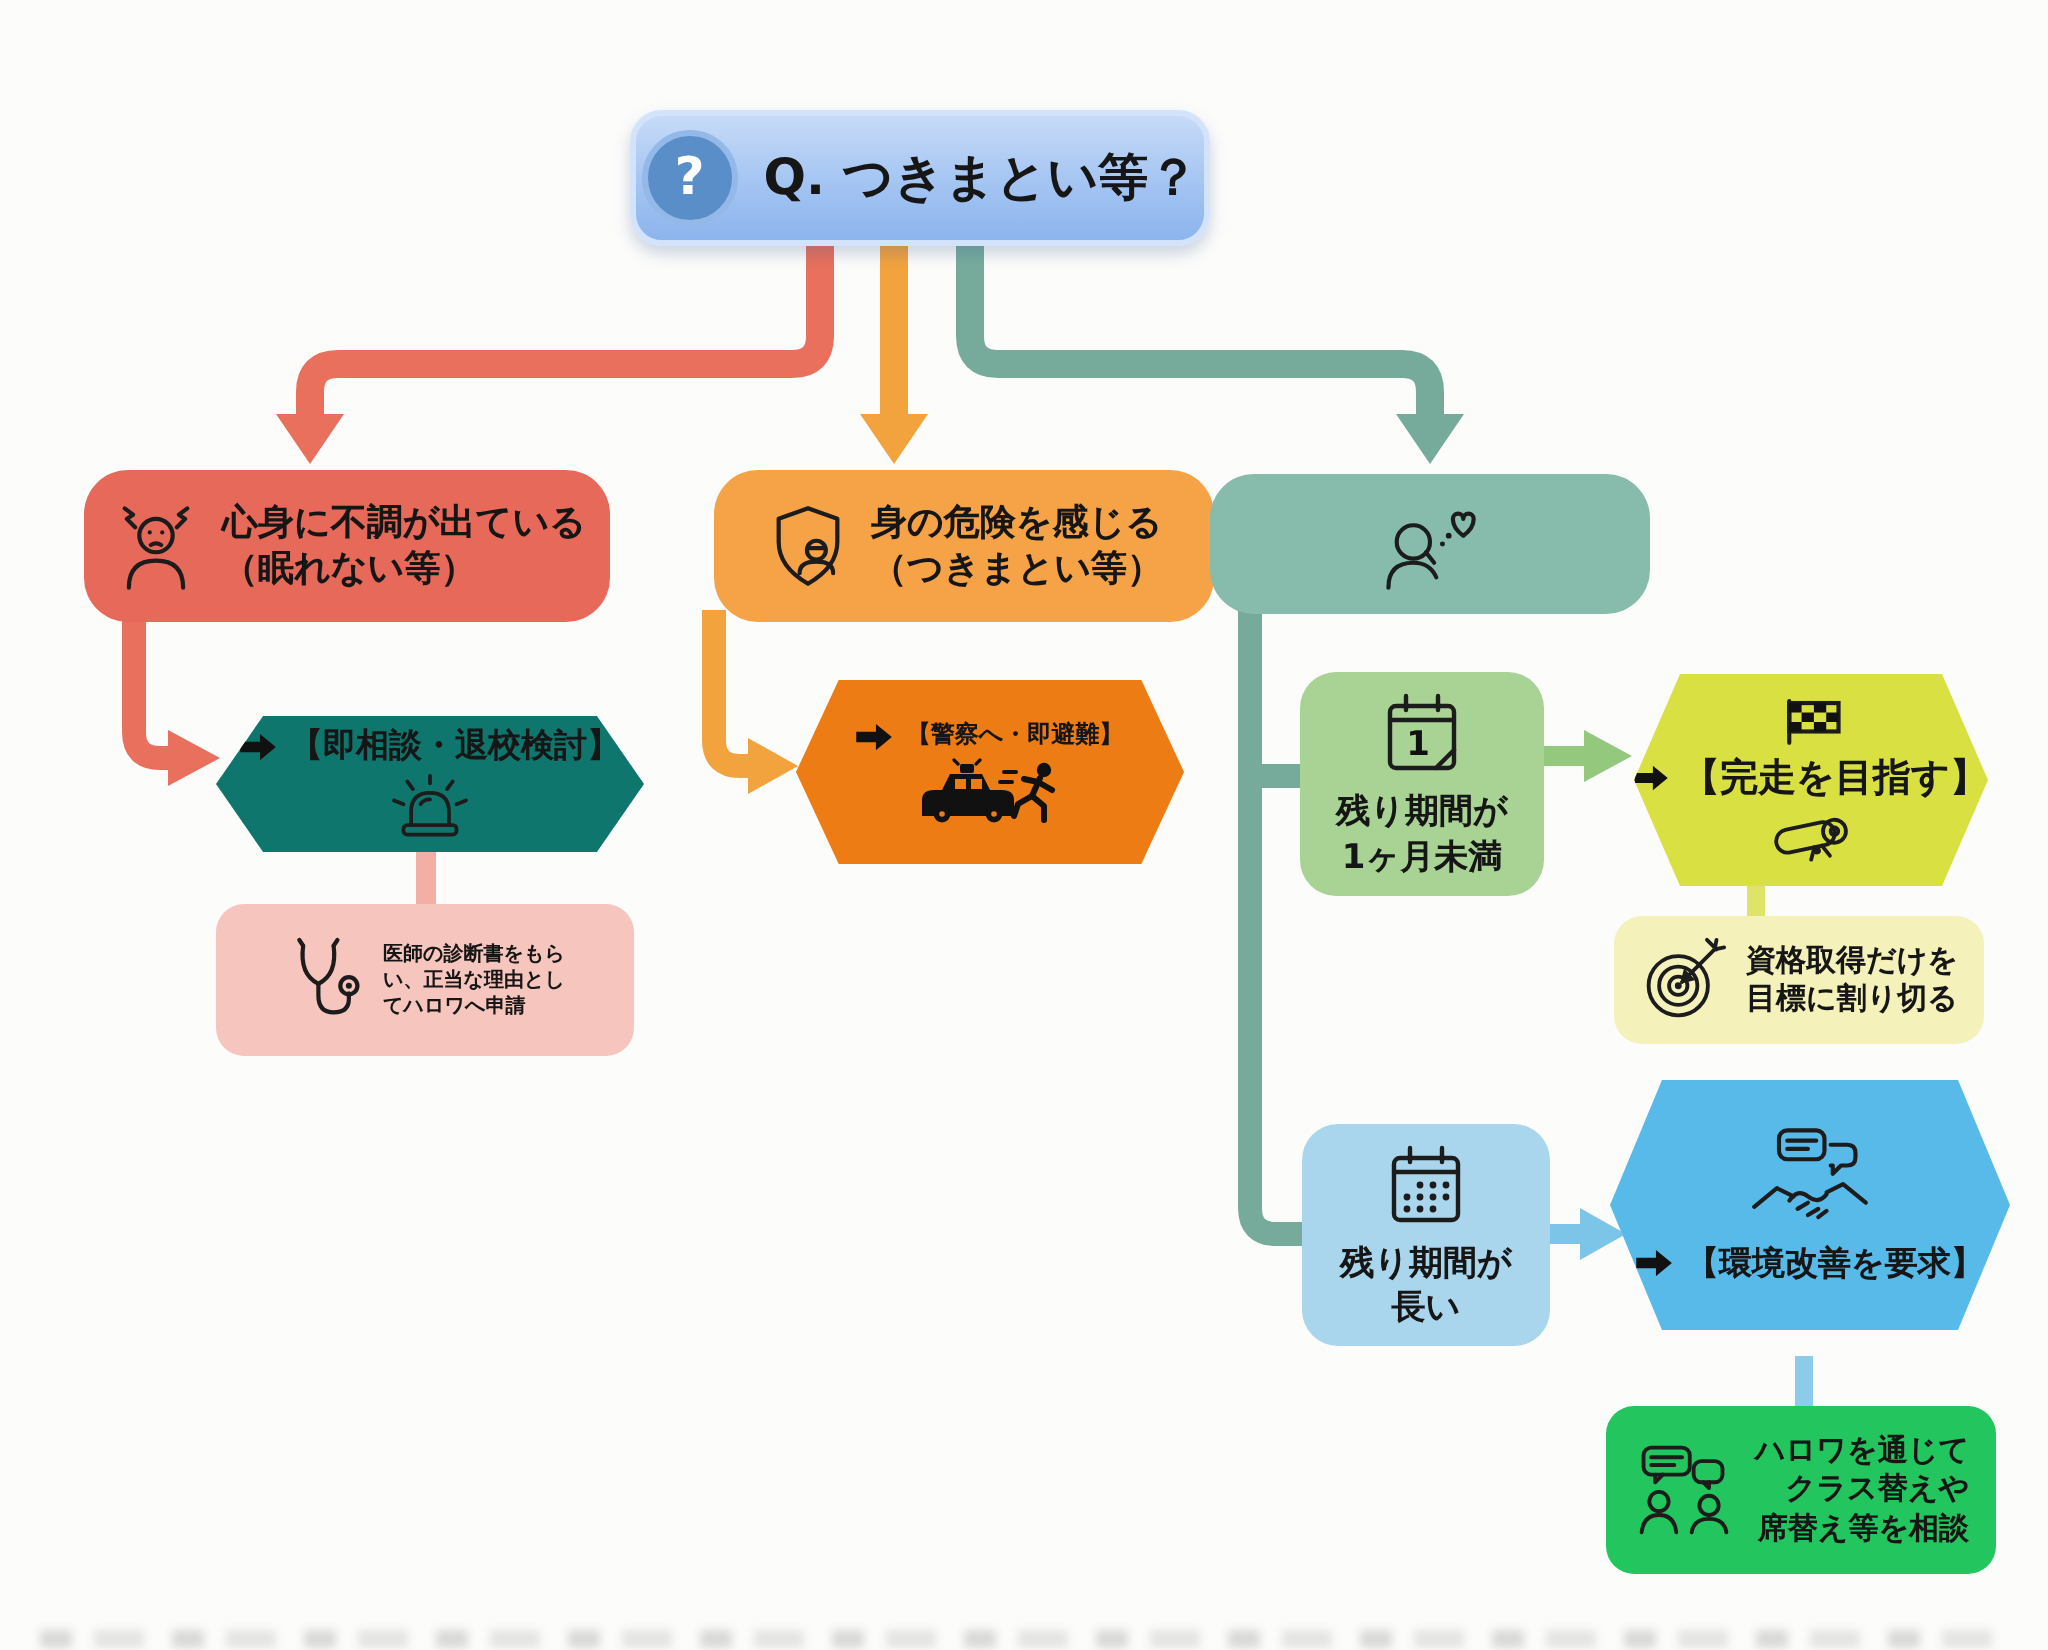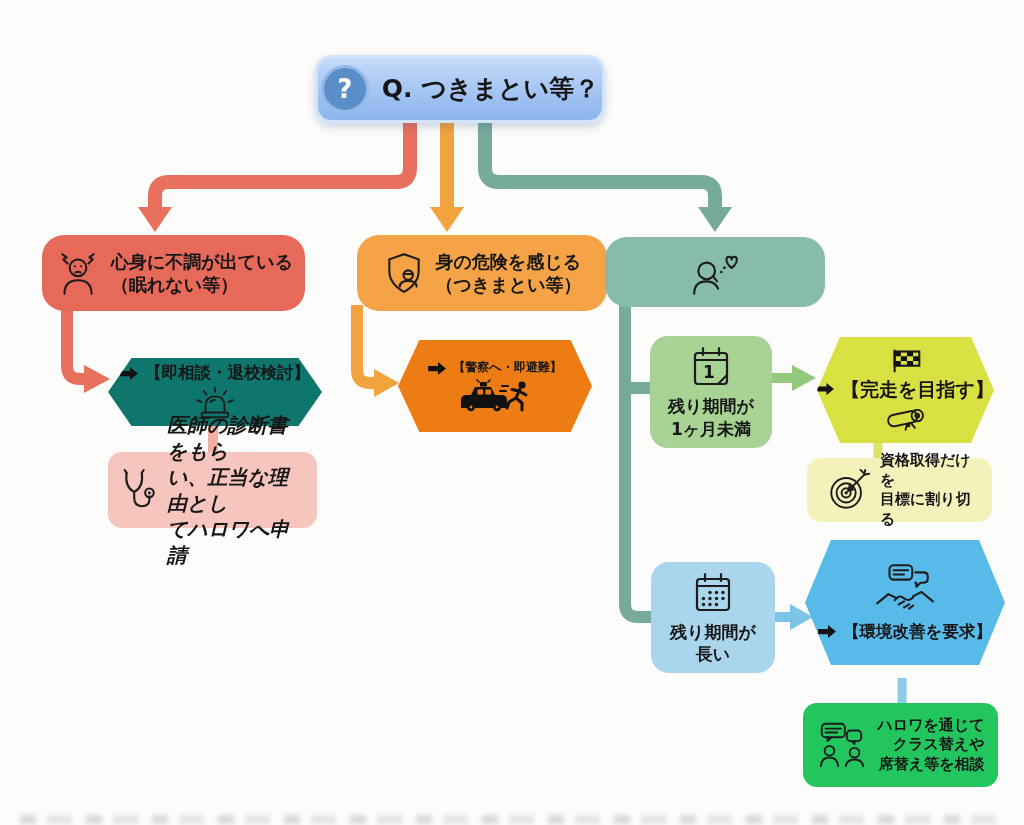--- a/index.html
+++ b/index.html
@@ -134,21 +134,21 @@
     <svg class="ic" width="40" height="44" viewBox="0 0 42 46">
       <g stroke="#1c1c1c" stroke-width="2.2" fill="none" stroke-linecap="round" stroke-linejoin="round">
         <path d="M9,5 Q7,20 17,25 Q27,20 25,5"></path>
         <line x1="9" y1="5" x2="7" y2="2"></line>
           <line x1="25" y1="5" x2="27" y2="2"></line>
         <path d="M17,25 V31 Q17,40 25,40 Q33,40 33,33 V30"></path>
         <circle cx="33" cy="26" r="4.5"></circle>
       </g>
       <circle cx="33" cy="26" r="1.6" fill="#1c1c1c"></circle>
     </svg>
-    <div class="txt" style="font-size:20px;font-style:italic;">医師の診断書をもら
+    <div class="txt" style="font-size:10px;">医師の診断書をもら
 い、正当な理由とし
 てハロワへ申請</div>
   </div>
 
   <div class="node hex" style="left:398px;top:340px;width:194px;height:92px;background:#ee7c15;">
     <div class="row">
       <svg class="ic" width="19" height="15" viewBox="0 0 20 16">
         <polygon points="0,5.2 10.5,5.2 10.5,1 19,8 10.5,15 10.5,10.8 0,10.8" fill="#111"></polygon>
       </svg>
       <div class="txt" style="font-size:12px;">【警察へ・即避難】</div>
@@ -223,21 +223,21 @@
       <g transform="rotate(-12 23 15)" stroke="#1c1c1c" stroke-width="2" fill="none" stroke-linecap="round" stroke-linejoin="round">
         <rect x="4" y="9" width="31" height="12" rx="6"></rect>
         <circle cx="35" cy="15" r="6"></circle>
           <circle cx="35" cy="15" r="2"></circle>
         <path d="M23,21 l-3,6 M27,21 l3,6"></path>
       </g>
       <circle cx="24" cy="23" r="2" fill="#1c1c1c" transform="rotate(-12 23 15)"></circle>
     </svg>
   </div>
 
-  <div class="node note" style="left:807px;top:458px;width:185px;height:64px;background:#f4f1bb;padding-left:20px;">
+  <div class="node note" style="left:807px;top:458px;width:185px;height:64px;background:#f4f1bb;">
     <svg class="ic" width="44" height="44" viewBox="0 0 46 46">
       <g stroke="#1c1c1c" stroke-width="2" fill="none" stroke-linecap="round">
         <circle cx="20" cy="26" r="15.5"></circle>
           <circle cx="20" cy="26" r="10"></circle>
           <circle cx="20" cy="26" r="4.8"></circle>
         <line x1="22" y1="24" x2="39" y2="7"></line>
         <path d="M35,2 l5,5 M39,7 l5,-1 M39,7 l1,-5"></path>
       </g>
       <circle cx="20" cy="26" r="1.8" fill="#1c1c1c"></circle>
       <polygon points="21,25 29,23 23,17" fill="#1c1c1c"></polygon>

